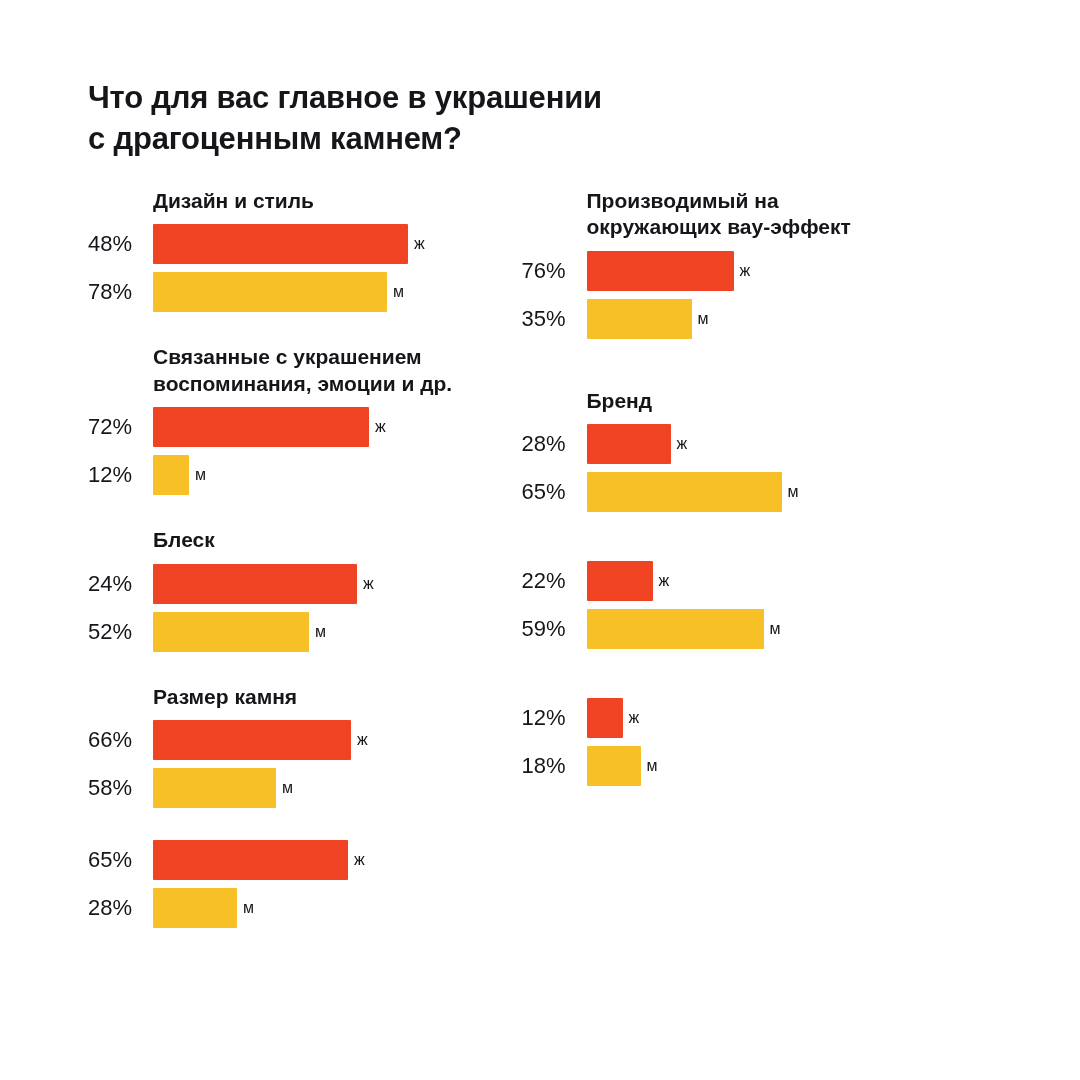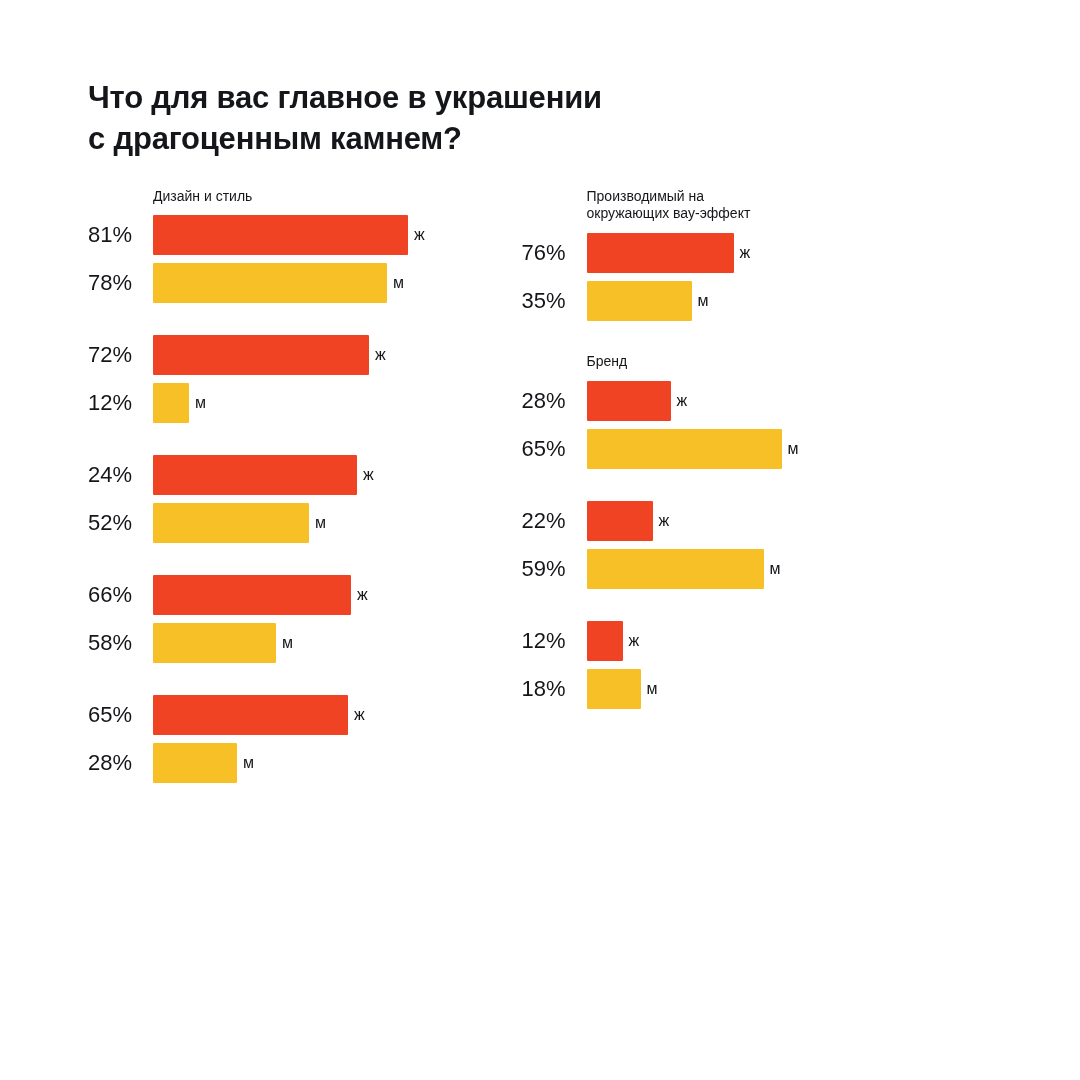--- a/index.html
+++ b/index.html
@@ -33,28 +33,28 @@
   .columns {
     display: flex;
     flex-direction: row;
     gap: 0px;
   }
   .col {
     display: flex;
     flex-direction: column;
   }
   .col-left { width: 490px; }
-  .col-right { width: 470px; padding-left: 65px; }
+  .col-right { width: 470px; padding-left: 65px; gap: 17px; }
 
   .group {
     margin-bottom: 24px;
   }
   .group-label {
-    font-size: 14px;
-    font-weight: normal;
+    font-size: 21px;
+    font-weight: bold;
     line-height: 1.26;
     color: #15161a;
     margin: 0 0 10px 65px;
     white-space: pre-line;
   }
   .col-right .group-label {
     margin-left: 65px;
   }
   .bar-row {
     display: flex;
@@ -92,67 +92,71 @@
 <div class="page">
 
   <h1 class="title">Что для вас главное в украшении
 с драгоценным камнем?</h1>
 
   <div class="columns">
     <div class="col col-left">
         <div class="group">
           <div class="group-label">Дизайн и стиль</div>
           <div class="bar-row">
-            <div class="bar-value">81%</div>
+            <div class="bar-value">48%</div>
             <div class="bar-wrap">
               <div class="bar" style="width: 255px; background: rgb(240, 67, 35);"></div>
               <div class="bar-legend">ж</div>
             </div>
           </div>
           <div class="bar-row">
             <div class="bar-value">78%</div>
             <div class="bar-wrap">
               <div class="bar" style="width: 234px; background: rgb(246, 192, 38);"></div>
               <div class="bar-legend">м</div>
             </div>
           </div>
         </div>
         <div class="group">
+          <div class="group-label">Связанные с украшением
+воспоминания, эмоции и др.</div>
           <div class="bar-row">
             <div class="bar-value">72%</div>
             <div class="bar-wrap">
               <div class="bar" style="width: 216px; background: rgb(240, 67, 35);"></div>
               <div class="bar-legend">ж</div>
             </div>
           </div>
           <div class="bar-row">
             <div class="bar-value">12%</div>
             <div class="bar-wrap">
               <div class="bar" style="width: 36px; background: rgb(246, 192, 38);"></div>
               <div class="bar-legend">м</div>
             </div>
           </div>
         </div>
         <div class="group">
+          <div class="group-label">Блеск</div>
           <div class="bar-row">
             <div class="bar-value">24%</div>
             <div class="bar-wrap">
               <div class="bar" style="width: 204px; background: rgb(240, 67, 35);"></div>
               <div class="bar-legend">ж</div>
             </div>
           </div>
           <div class="bar-row">
             <div class="bar-value">52%</div>
             <div class="bar-wrap">
               <div class="bar" style="width: 156px; background: rgb(246, 192, 38);"></div>
               <div class="bar-legend">м</div>
             </div>
           </div>
         </div>
         <div class="group">
+          <div class="group-label">Размер камня</div>
           <div class="bar-row">
             <div class="bar-value">66%</div>
             <div class="bar-wrap">
               <div class="bar" style="width: 198px; background: rgb(240, 67, 35);"></div>
               <div class="bar-legend">ж</div>
             </div>
           </div>
           <div class="bar-row">
             <div class="bar-value">58%</div>
             <div class="bar-wrap">

